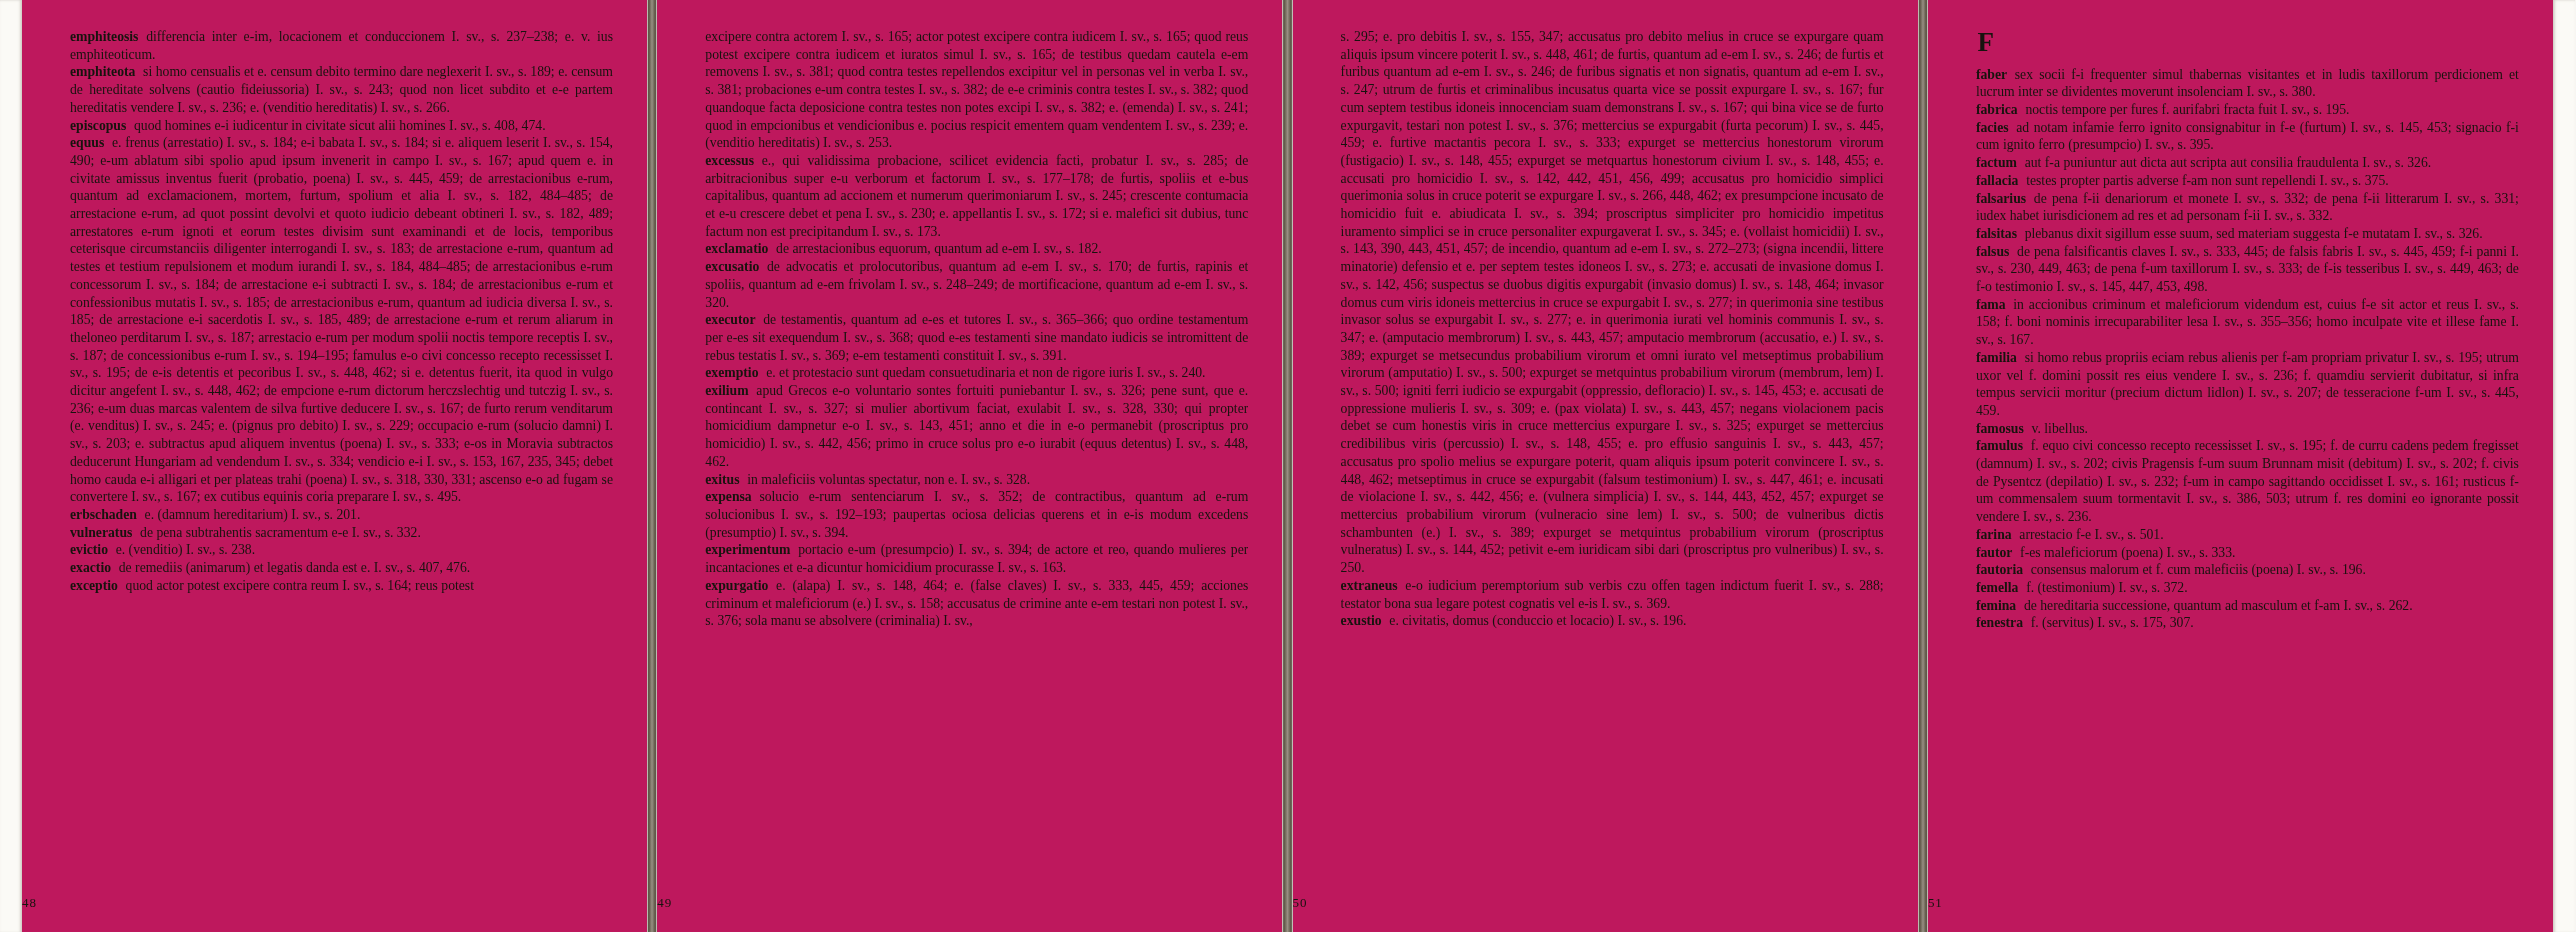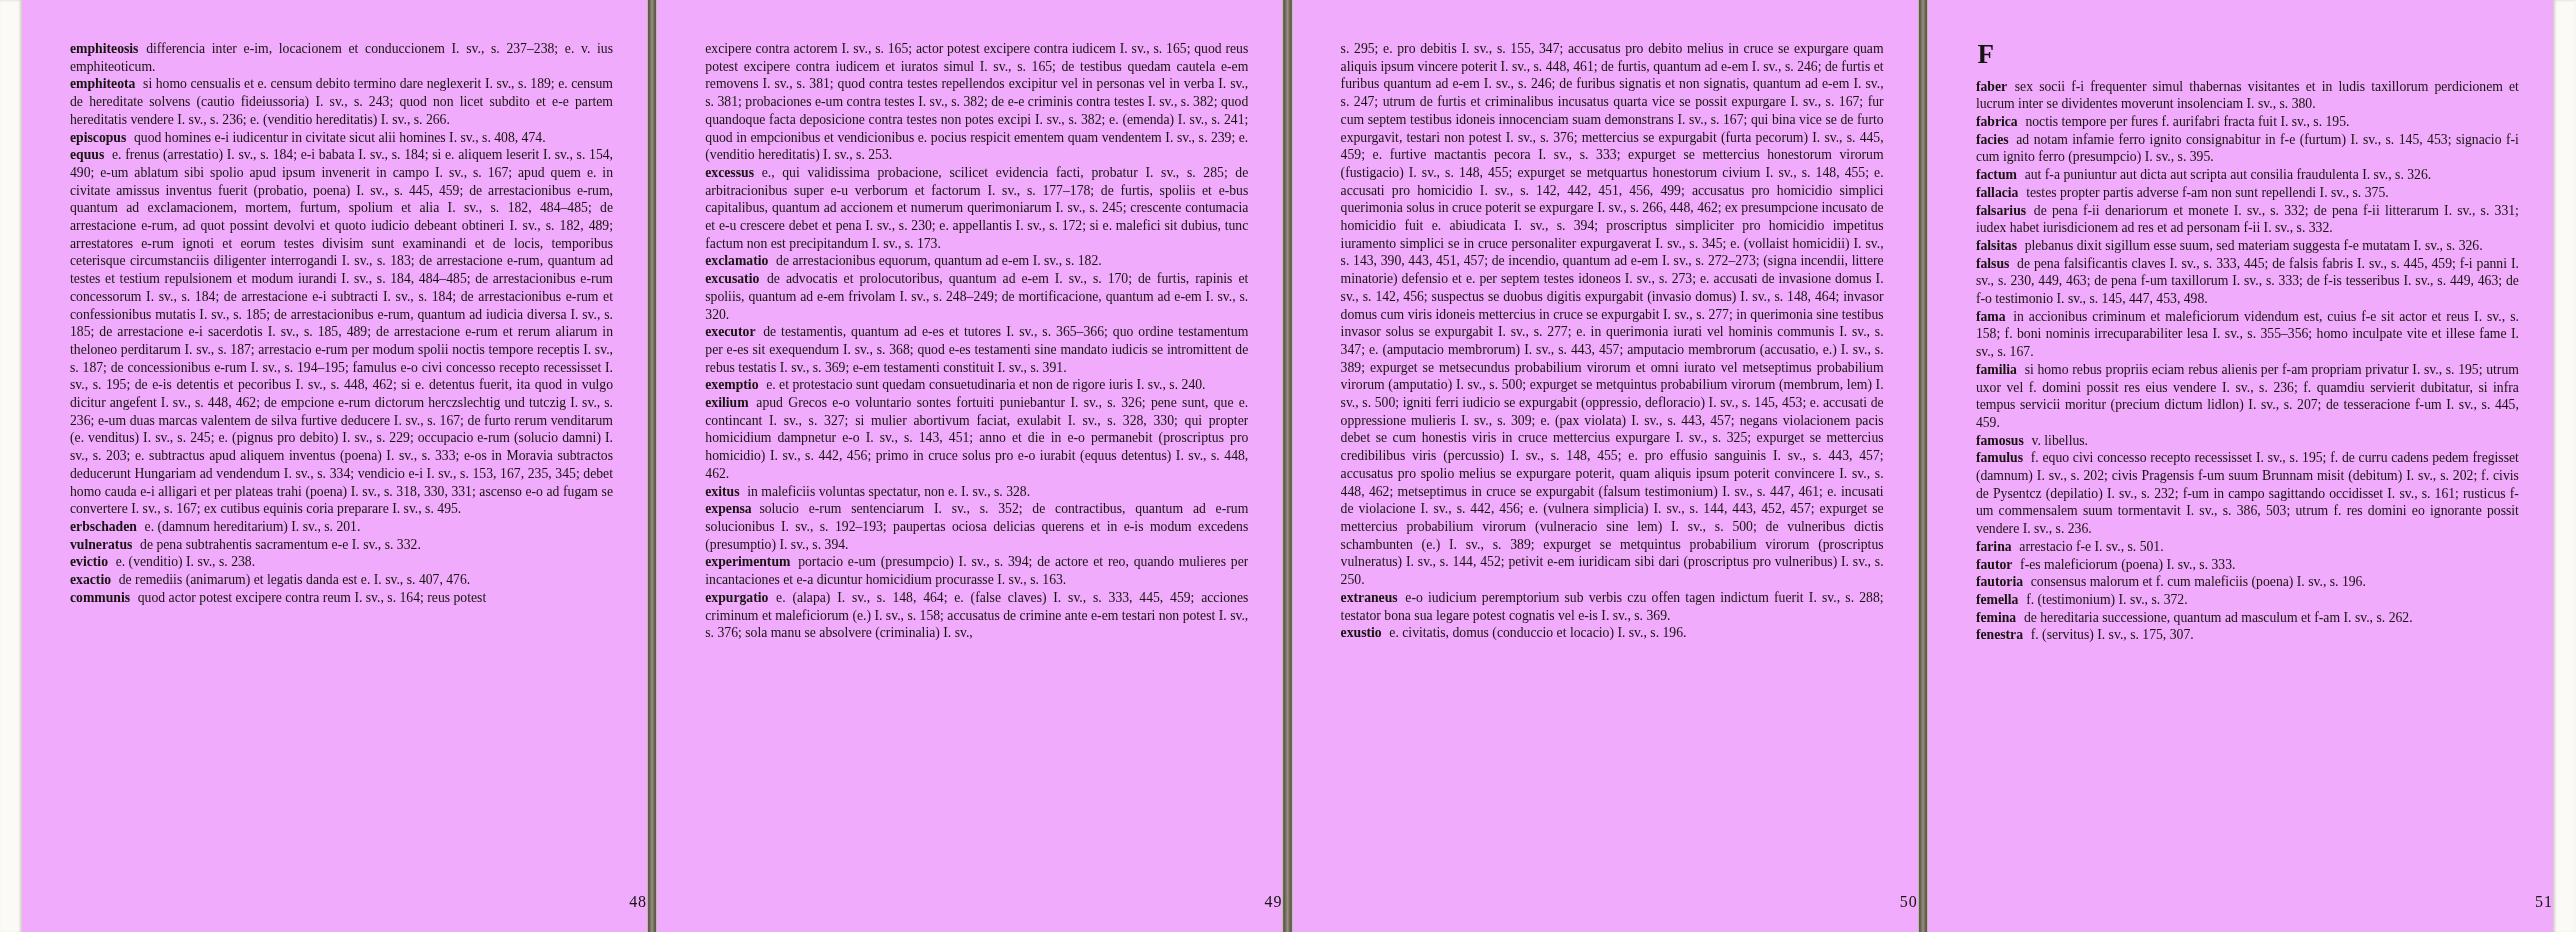--- a/index.html
+++ b/index.html
@@ -11,22 +11,22 @@
     color: #17130e;
     overflow: hidden;
   }
   .spread { display: flex; width: 2576px; height: 933px; }
   .edge-strip { width: 22px; background: #fbfaf6; }
   .edge-strip.left  { box-shadow: inset -1.7px 0 2.6px rgba(120,112,98,.35); }
   .edge-strip.right { box-shadow: inset 1.7px 0 2.6px rgba(120,112,98,.35); }
   .page {
     flex: 0 0 625px;
     position: relative;
-    background: #f0abfc;
-    padding: 40px 34px 0 48px;
+    background: #be185d;
+    padding: 28px 34px 0 48px;
     overflow: hidden;
   }
   .gutter {
     width: 10.3px;
     background: linear-gradient(to right,
       #eceae4 0%, #574f3f 16%, #978f82 50%, #574f3f 84%, #eceae4 100%);
   }
   .entries { max-height: 817px; overflow: hidden; }
   .entry {
     margin: 0;
@@ -37,42 +37,42 @@
   .headword { font-weight: bold; margin-right: 7.7px; }
   .letter-heading {
     font-size: 27px;
     font-weight: bold;
     line-height: 29px;
     margin: 0 0 8.6px 1.7px;
   }
   .page-number {
     position: absolute;
     left: 0; right: 0; bottom: 22px;
-    text-align: right;
-    font-size: 16px;
+    text-align: left;
+    font-size: 13px;
     letter-spacing: 0.9px;
   }
 </style>
 </head>
 <body>
 
 <div class="spread">
   <div class="edge-strip left"></div>
 
   <div class="page">
     <div class="entries">
         <p class="entry"><span class="headword">emphiteosis</span><span class="entry-text">differencia inter e-im, locacionem et conduccionem I. sv., s. 237–238; e. v. ius emphiteoticum.</span></p>
         <p class="entry"><span class="headword">emphiteota</span><span class="entry-text">si homo censualis et e. censum debito termino dare neglexerit I. sv., s. 189; e. censum de hereditate solvens (cautio fideiussoria) I. sv., s. 243; quod non licet subdito et e-e partem hereditatis vendere I. sv., s. 236; e. (venditio hereditatis) I. sv., s. 266.</span></p>
         <p class="entry"><span class="headword">episcopus</span><span class="entry-text">quod homines e-i iudicentur in civitate sicut alii homines I. sv., s. 408, 474.</span></p>
         <p class="entry"><span class="headword">equus</span><span class="entry-text">e. frenus (arrestatio) I. sv., s. 184; e-i babata I. sv., s. 184; si e. aliquem leserit I. sv., s. 154, 490; e-um ablatum sibi spolio apud ipsum invenerit in campo I. sv., s. 167; apud quem e. in civitate amissus inventus fuerit (probatio, poena) I. sv., s. 445, 459; de arrestacionibus e-rum, quantum ad exclamacionem, mortem, furtum, spolium et alia I. sv., s. 182, 484–485; de arrestacione e-rum, ad quot possint devolvi et quoto iudicio debeant obtineri I. sv., s. 182, 489; arrestatores e-rum ignoti et eorum testes divisim sunt examinandi et de locis, temporibus ceterisque circumstanciis diligenter interrogandi I. sv., s. 183; de arrestacione e-rum, quantum ad testes et testium repulsionem et modum iurandi I. sv., s. 184, 484–485; de arrestacionibus e-rum concessorum I. sv., s. 184; de arrestacione e-i subtracti I. sv., s. 184; de arrestacionibus e-rum et confessionibus mutatis I. sv., s. 185; de arrestacionibus e-rum, quantum ad iudicia diversa I. sv., s. 185; de arrestacione e-i sacerdotis I. sv., s. 185, 489; de arrestacione e-rum et rerum aliarum in theloneo perditarum I. sv., s. 187; arrestacio e-rum per modum spolii noctis tempore receptis I. sv., s. 187; de concessionibus e-rum I. sv., s. 194–195; famulus e-o civi concesso recepto recessisset I. sv., s. 195; de e-is detentis et pecoribus I. sv., s. 448, 462; si e. detentus fuerit, ita quod in vulgo dicitur angefent I. sv., s. 448, 462; de empcione e-rum dictorum herczslechtig und tutczig I. sv., s. 236; e-um duas marcas valentem de silva furtive deducere I. sv., s. 167; de furto rerum venditarum (e. venditus) I. sv., s. 245; e. (pignus pro debito) I. sv., s. 229; occupacio e-rum (solucio damni) I. sv., s. 203; e. subtractus apud aliquem inventus (poena) I. sv., s. 333; e-os in Moravia subtractos deducerunt Hungariam ad vendendum I. sv., s. 334; vendicio e-i I. sv., s. 153, 167, 235, 345; debet homo cauda e-i alligari et per plateas trahi (poena) I. sv., s. 318, 330, 331; ascenso e-o ad fugam se convertere I. sv., s. 167; ex cutibus equinis coria preparare I. sv., s. 495.</span></p>
         <p class="entry"><span class="headword">erbschaden</span><span class="entry-text">e. (damnum hereditarium) I. sv., s. 201.</span></p>
         <p class="entry"><span class="headword">vulneratus</span><span class="entry-text">de pena subtrahentis sacramentum e-e I. sv., s. 332.</span></p>
         <p class="entry"><span class="headword">evictio</span><span class="entry-text">e. (venditio) I. sv., s. 238.</span></p>
         <p class="entry"><span class="headword">exactio</span><span class="entry-text">de remediis (animarum) et legatis danda est e. I. sv., s. 407, 476.</span></p>
-        <p class="entry"><span class="headword">communis</span><span class="entry-text">quod actor potest excipere contra reum I. sv., s. 164; reus potest</span></p>
+        <p class="entry"><span class="headword">exceptio</span><span class="entry-text">quod actor potest excipere contra reum I. sv., s. 164; reus potest</span></p>
       </div>
     <div class="page-number">48</div>
   </div>
 
   <div class="gutter"></div>
 
   <div class="page">
     <div class="entries">
         <p class="entry"><span class="entry-text">excipere contra actorem I. sv., s. 165; actor potest excipere contra iudicem I. sv., s. 165; quod reus potest excipere contra iudicem et iuratos simul I. sv., s. 165; de testibus quedam cautela e-em removens I. sv., s. 381; quod contra testes repellendos excipitur vel in personas vel in verba I. sv., s. 381; probaciones e-um contra testes I. sv., s. 382; de e-e criminis contra testes I. sv., s. 382; quod quandoque facta deposicione contra testes non potes excipi I. sv., s. 382; e. (emenda) I. sv., s. 241; quod in empcionibus et vendicionibus e. pocius respicit ementem quam vendentem I. sv., s. 239; e. (venditio hereditatis) I. sv., s. 253.</span></p>
         <p class="entry"><span class="headword">excessus</span><span class="entry-text">e., qui validissima probacione, scilicet evidencia facti, probatur I. sv., s. 285; de arbitracionibus super e-u verborum et factorum I. sv., s. 177–178; de furtis, spoliis et e-bus capitalibus, quantum ad accionem et numerum querimoniarum I. sv., s. 245; crescente contumacia et e-u crescere debet et pena I. sv., s. 230; e. appellantis I. sv., s. 172; si e. malefici sit dubius, tunc factum non est precipitandum I. sv., s. 173.</span></p>

